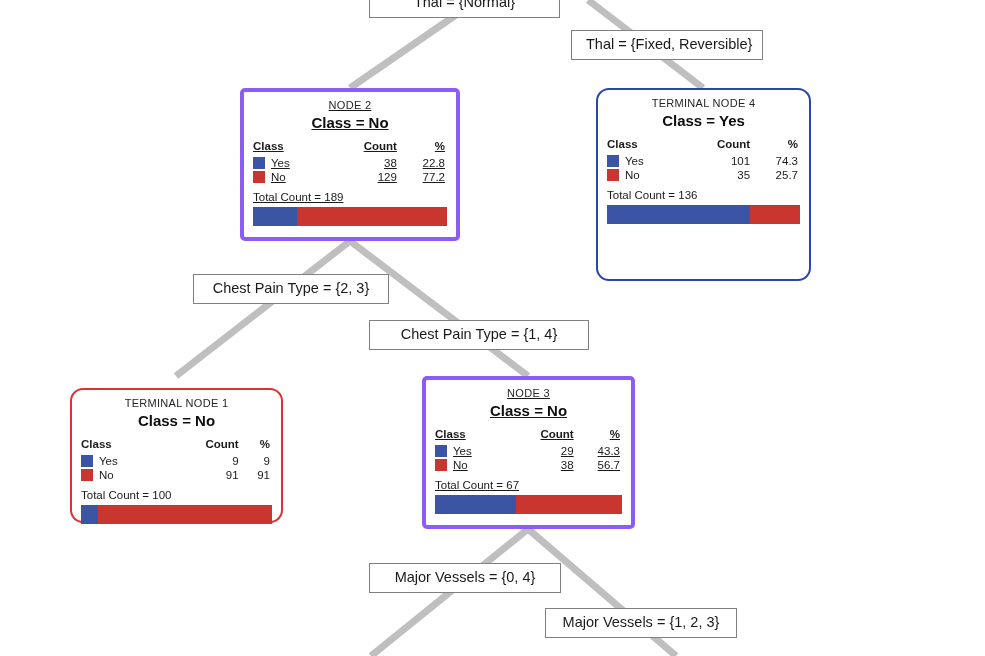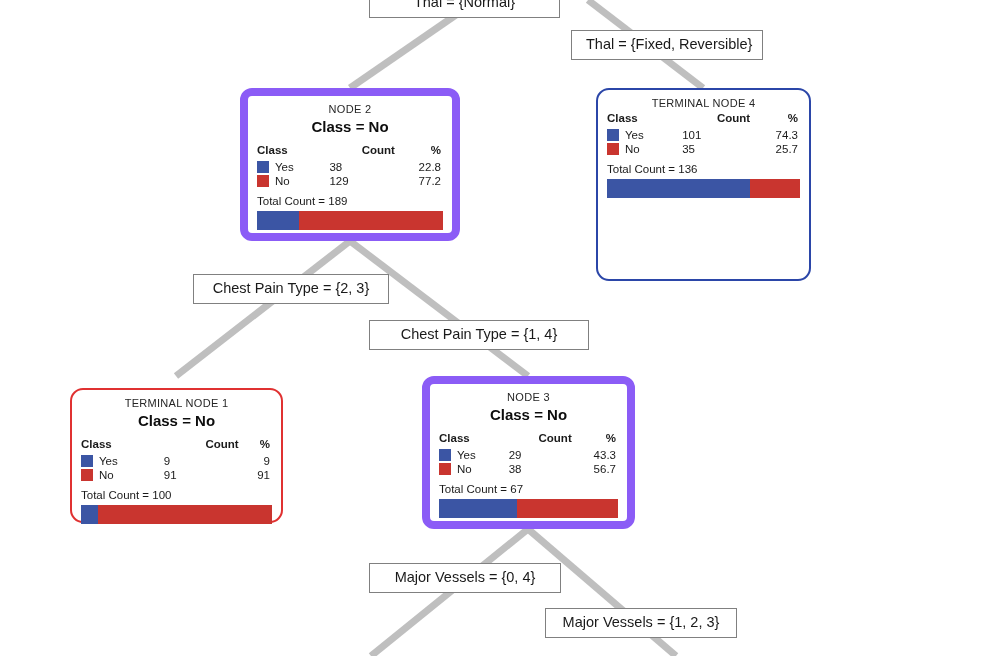--- a/index.html
+++ b/index.html
@@ -42,22 +42,23 @@
   }
 
   
   .node {
     position: absolute;
     background: #ffffff;
     box-sizing: border-box;
     padding: 7px 9px 9px 9px;
   }
   .node.internal {
-    border: 8px solid #8b5cf6;
-    border-radius: 12px;
+    border: 4px solid #8b5cf6;
+    border-radius: 5px;
+    text-decoration: underline;
   }
   .node.terminal-red {
     border: 2px solid #e03131;
     border-radius: 13px;
   }
   .node.terminal-blue {
     border: 2px solid #2b46a8;
     border-radius: 13px;
   }
 
@@ -93,21 +94,21 @@
   table.node-table th.c-count { text-align: right; }
   table.node-table th.c-pct   { text-align: right; padding-right: 2px; }
 
   table.node-table td {
     padding: 1px 0;
     font-size: 11.5px;
     color: #1a1a1a;
     vertical-align: middle;
   }
   table.node-table td.c-class { text-align: left; }
-  table.node-table td.c-count { }
+  table.node-table td.c-count { text-align: right; }
   table.node-table td.c-pct   { text-align: right; padding-right: 2px; }
 
   .swatch {
     display: inline-block;
     width: 12px;
     height: 12px;
     vertical-align: -2px;
     margin-right: 6px;
   }
 
@@ -179,20 +180,21 @@
           </tbody>
         </table>
         <div class="total-row">Total Count = 189</div>
         <div class="stacked-bar">
           <div class="seg" style="width: 22.8%; background: rgb(59, 85, 164);"></div>
           <div class="seg" style="width: 77.2%; background: rgb(201, 53, 47);"></div>
         </div>
       </div>
       <div class="node terminal-blue" style="left: 596px; top: 88px; width: 215px; height: 193px;">
         <div class="node-title">TERMINAL NODE 4</div>
+        <div class="node-class">Class = Yes</div>
         <table class="node-table">
           <thead>
             <tr>
               <th class="c-class">Class</th>
               <th class="c-count">Count</th>
               <th class="c-pct">%</th>
             </tr>
           </thead>
           <tbody>
             <tr>

